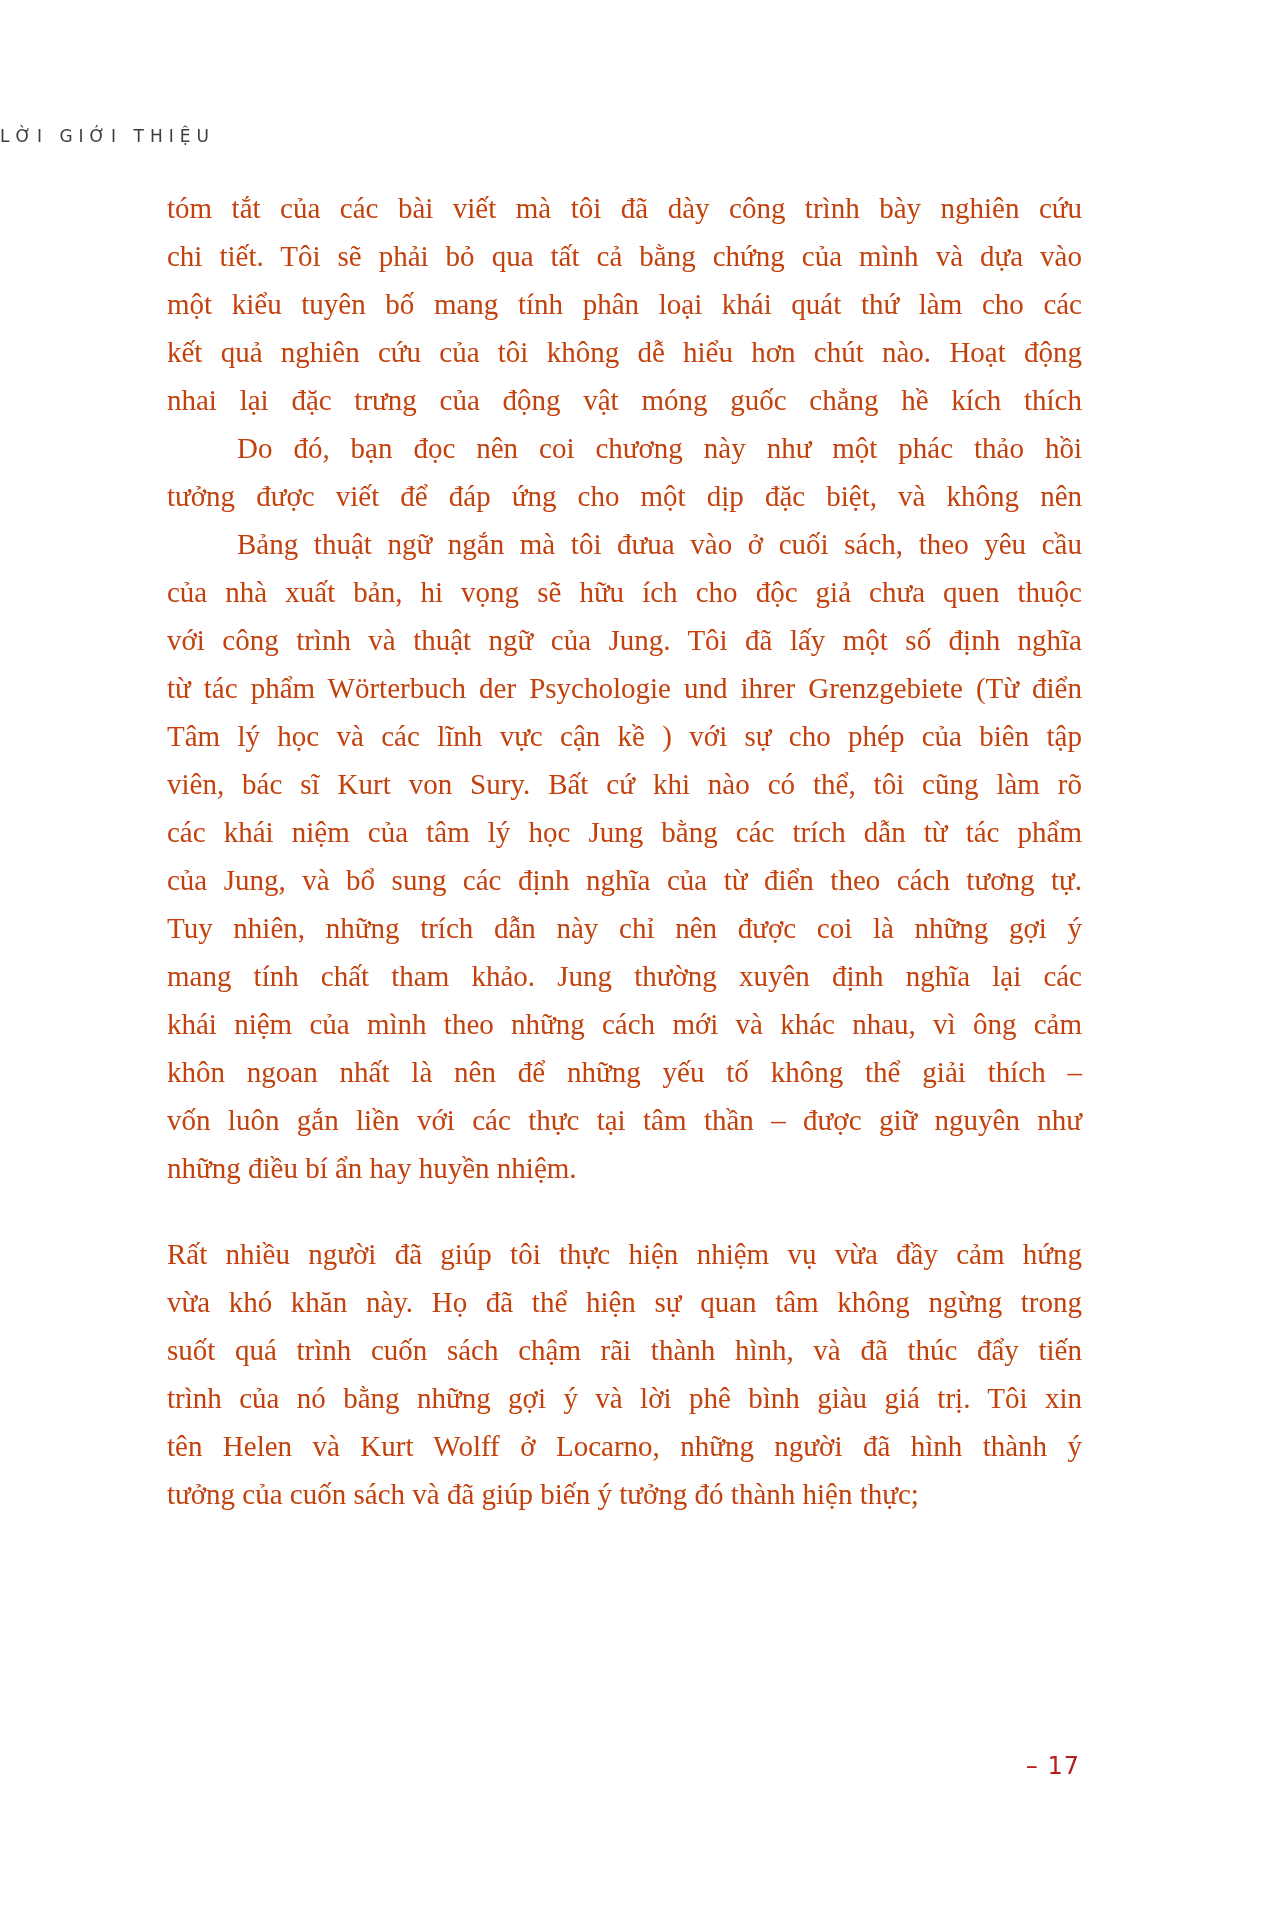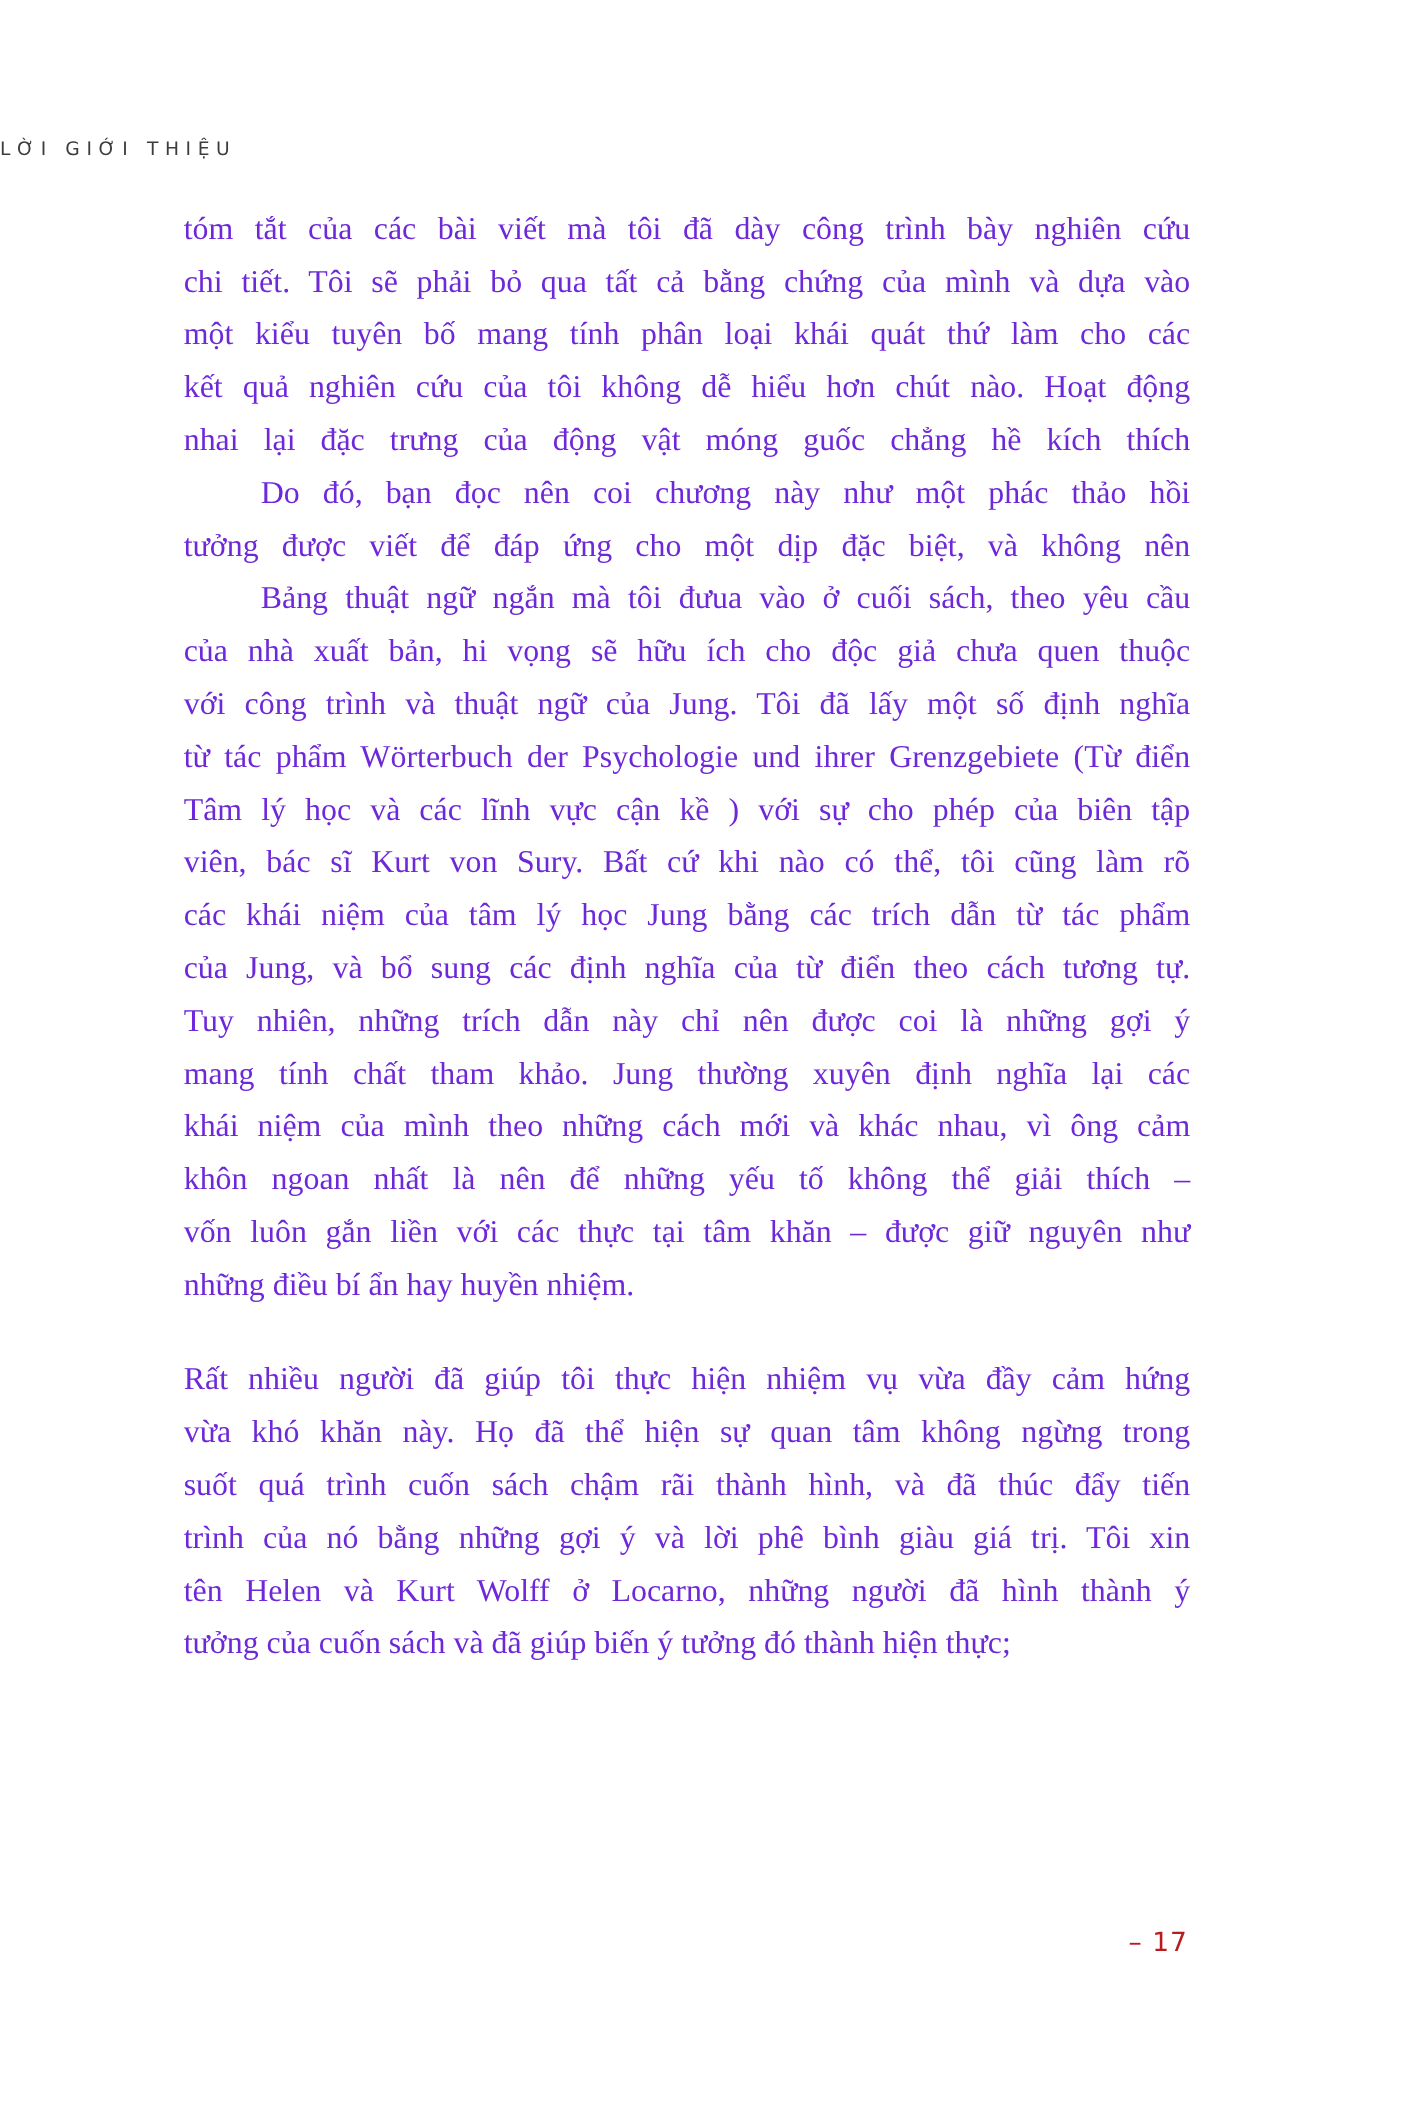--- a/index.html
+++ b/index.html
@@ -27,21 +27,21 @@
     white-space: nowrap;
   }
   .body-text {
     position: absolute;
     left: 167px;
     top: 184px;
     width: 915px;
     font-family: "Liberation Serif", "DejaVu Serif", serif;
     font-size: 29px;
     line-height: 48px;
-    color: #6d28d9;
+    color: #c2410c;
   }
   .para { margin: 0; }
   .para.gap { margin-top: 38px; }
   .para.indent .line:first-child { text-indent: 70px; }
   .line {
     text-align: justify;
     text-align-last: justify;
   }
   .line.last {
     text-align-last: left;
@@ -82,21 +82,21 @@
         <div class="line">với công trình và thuật ngữ của Jung. Tôi đã lấy một số định nghĩa</div>
         <div class="line"><span>từ tác phẩm </span><span class="italic">Wörterbuch der Psychologie und ihrer Grenzgebiete</span><span> (Từ điển</span></div>
         <div class="line">Tâm lý học và các lĩnh vực cận kề ) với sự cho phép của biên tập</div>
         <div class="line">viên, bác sĩ Kurt von Sury. Bất cứ khi nào có thể, tôi cũng làm rõ</div>
         <div class="line">các khái niệm của tâm lý học Jung bằng các trích dẫn từ tác phẩm</div>
         <div class="line">của Jung, và bổ sung các định nghĩa của từ điển theo cách tương tự.</div>
         <div class="line">Tuy nhiên, những trích dẫn này chỉ nên được coi là những gợi ý</div>
         <div class="line">mang tính chất tham khảo. Jung thường xuyên định nghĩa lại các</div>
         <div class="line">khái niệm của mình theo những cách mới và khác nhau, vì ông cảm</div>
         <div class="line">khôn ngoan nhất là nên để những yếu tố không thể giải thích –</div>
-        <div class="line">vốn luôn gắn liền với các thực tại tâm khăn – được giữ nguyên như</div>
+        <div class="line">vốn luôn gắn liền với các thực tại tâm thần – được giữ nguyên như</div>
         <div class="line last">những điều bí ẩn hay huyền nhiệm.</div>
       </div>
       <div class="para gap">
         <div class="line">Rất nhiều người đã giúp tôi thực hiện nhiệm vụ vừa đầy cảm hứng</div>
         <div class="line">vừa khó khăn này. Họ đã thể hiện sự quan tâm không ngừng trong</div>
         <div class="line">suốt quá trình cuốn sách chậm rãi thành hình, và đã thúc đẩy tiến</div>
         <div class="line">trình của nó bằng những gợi ý và lời phê bình giàu giá trị. Tôi xin</div>
         <div class="line">tên Helen và Kurt Wolff ở Locarno, những người đã hình thành ý</div>
         <div class="line last">tưởng của cuốn sách và đã giúp biến ý tưởng đó thành hiện thực;</div>
       </div>

